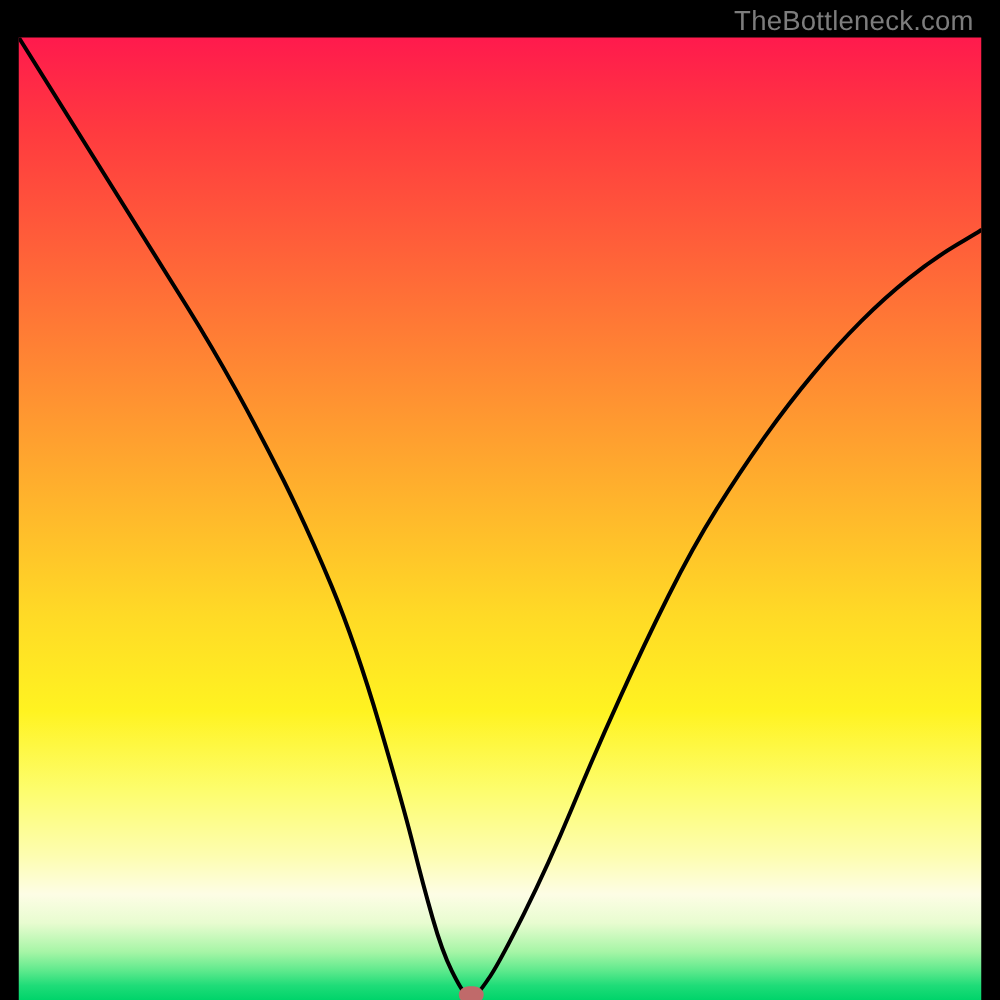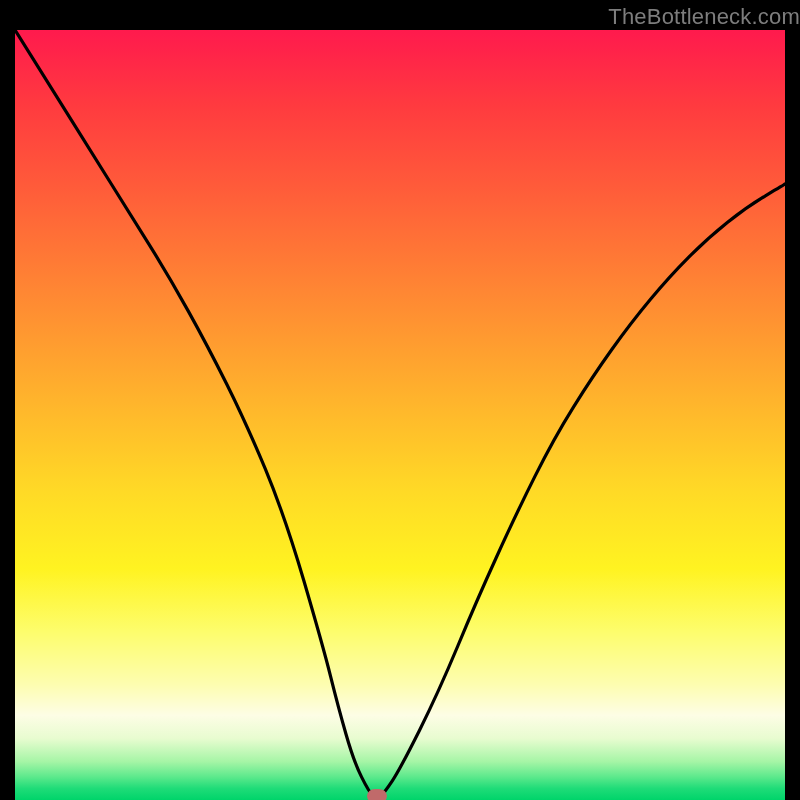--- a/index.html
+++ b/index.html
@@ -39,21 +39,21 @@
       #fdfde5 89%,
       #e8fcd0 92%,
       #a6f5a6 95%,
       #5ce98c 97%,
       #1fdc78 98.5%,
       #00d46a 100%
     );
   }
   .watermark {
     position: absolute;
-    right: 0;
+    right: 21px;
     top: 4px;
     color: #7d7d7d;
     font-size: 22px;
     font-weight: 500;
     letter-spacing: 0.2px;
   }
   svg.curve {
     position: absolute;
     left: 0;
     top: 0;

